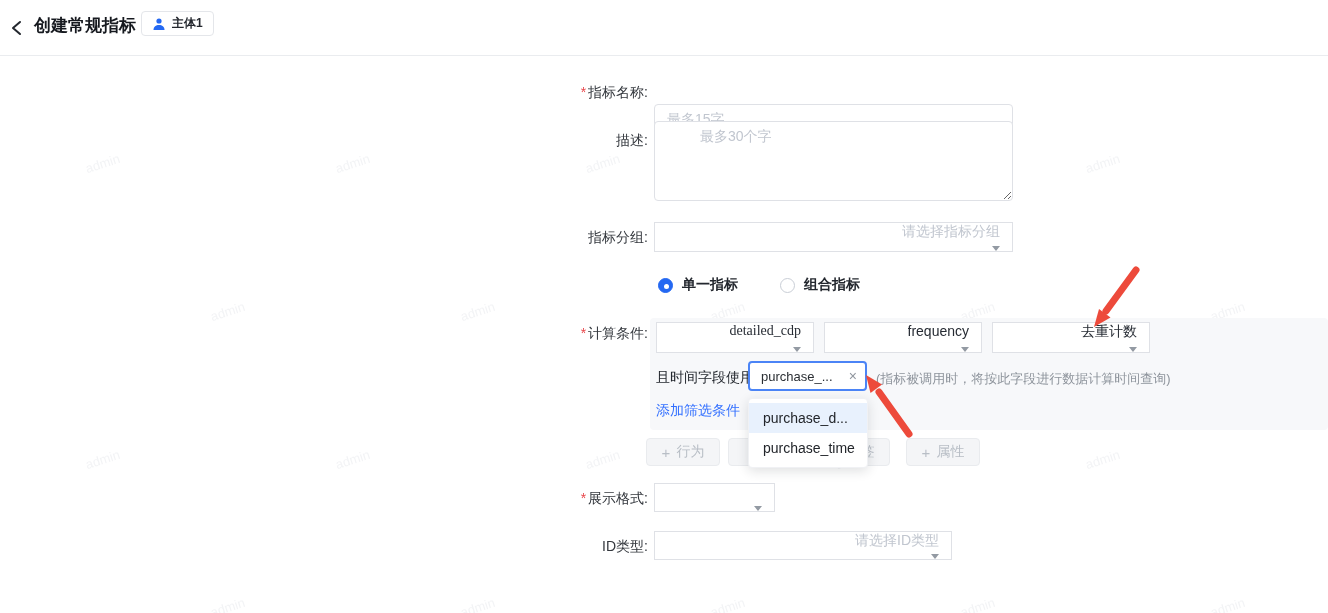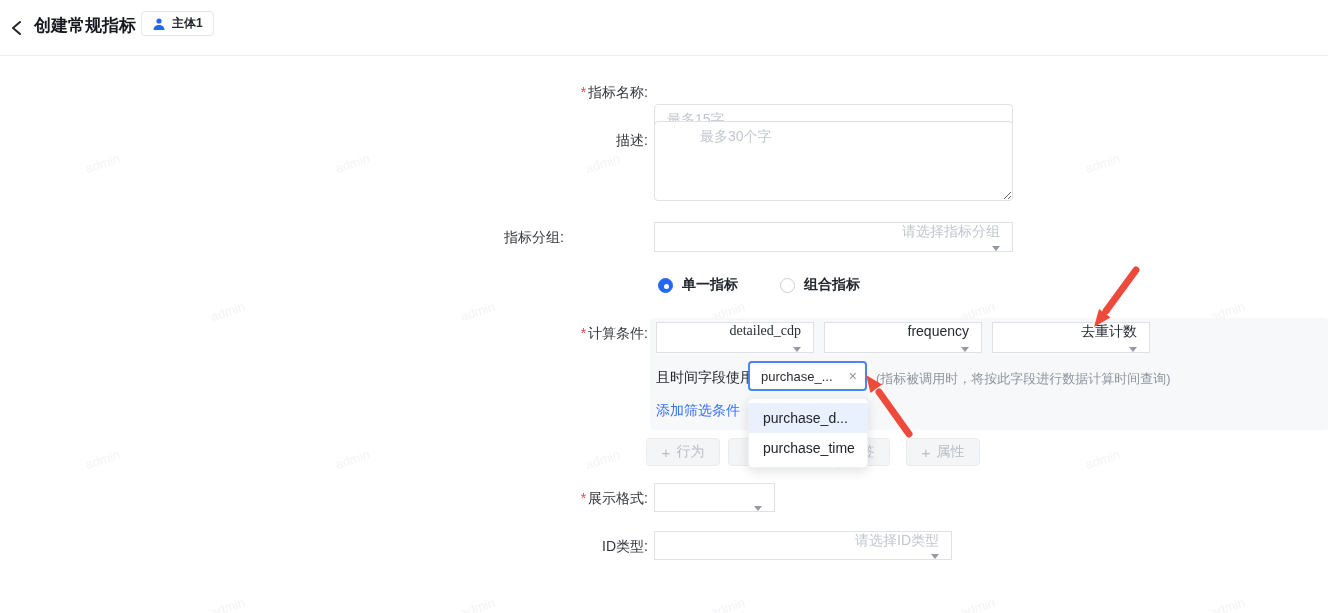--- a/index.html
+++ b/index.html
@@ -108,21 +108,21 @@
       <span class="lbl">主体1</span>
     </div>
   </div>
 
   <div class="flabel" style="top:84px;"><span class="star">*</span><span>指标名称:</span></div>
   <input class="tinput" style="left: 654px; top: 77px; width: 359px; height: 29px; margin-top: 27px;" placeholder="最多15字">
 
   <div class="flabel" style="top:132px;"><span>描述:</span></div>
   <textarea class="tinput" style="left: 654px; top: 121px; width: 359px; height: 80px; padding-left: 45px;" placeholder="最多30个字"></textarea>
 
-  <div class="flabel" style="top:229px;text-align:center;"><span>指标分组:</span></div>
+  <div class="flabel" style="top:229px;"><span>指标分组:</span></div>
   <div class="sel" style="left:654px; top:222px; width:359px; height:30px;">
     <span class="val ph">请选择指标分组</span>
     <span class="caret"></span>
   </div>
 
   <div class="radio-row">
     <div class="radio-item checked">
       <span class="radio-dot"></span>
       <span class="rlabel">单一指标</span>
     </div>

